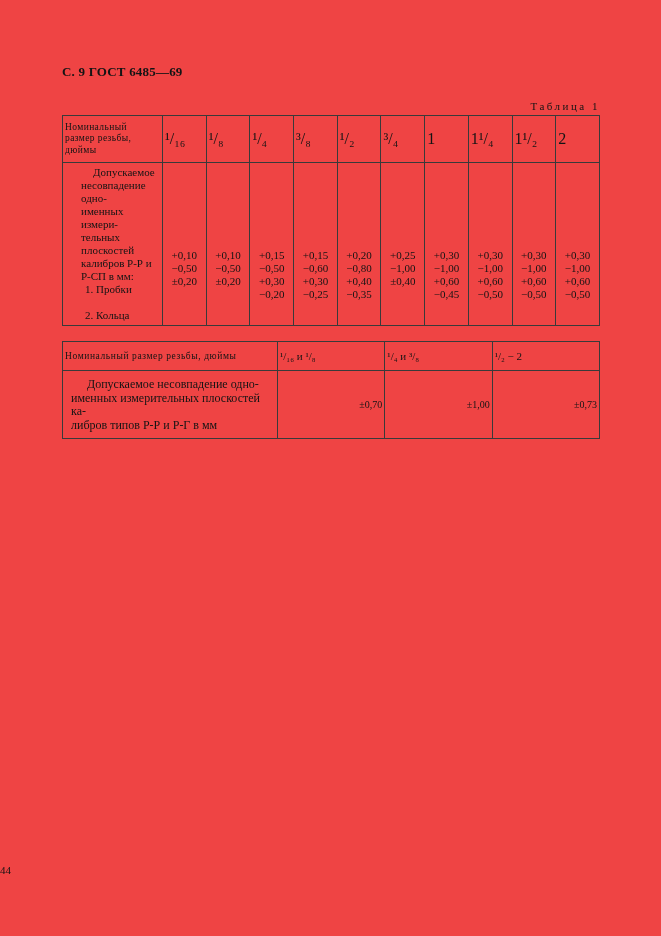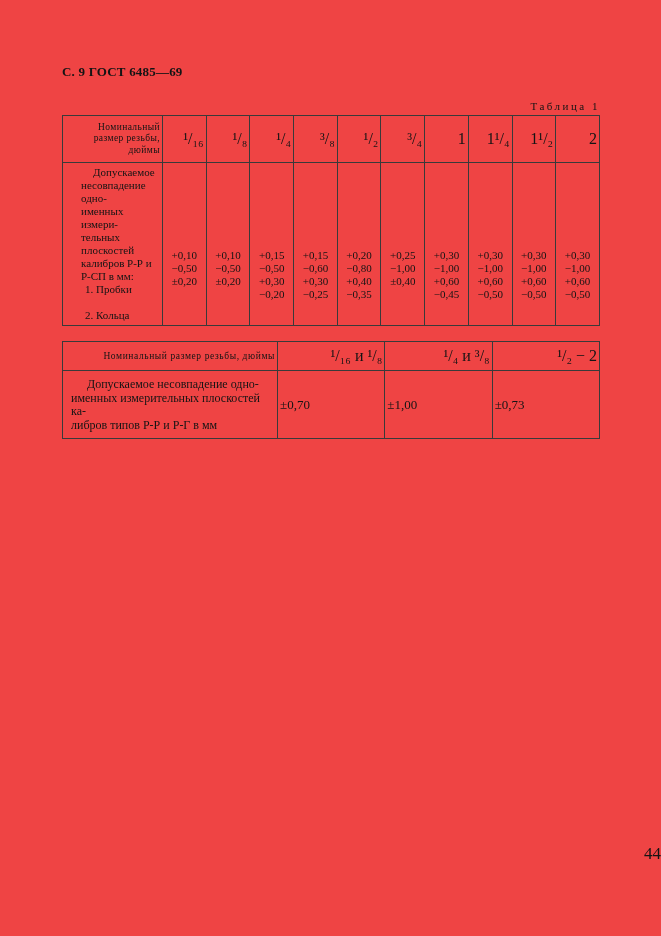--- a/index.html
+++ b/index.html
@@ -34,21 +34,21 @@
     width: 538px;
     table-layout: fixed;
     border-collapse: collapse;
   }
   th, td {
     border: 1px solid #3a3a3a;
     padding: 2px;
   }
   th {
     font-weight: normal;
-    text-align: right;
+    text-align: left;
     vertical-align: middle;
     margin-top: 13px;
   }
   
   .t1 th {
     height: 42px;
     font-size: 16px;
   }
   .t1 .size-header {
     font-size: 9.5px;
@@ -82,47 +82,47 @@
   }
   .t1 .val {
     white-space: pre-line;
   }
   
   .t2-wrap {
     margin-top: 15px;
   }
   .t2 th {
     height: 24px;
-    font-size: 16px;
+    font-size: 11px;
   }
   .t2 .t2-first-header {
     font-size: 9.5px;
     letter-spacing: 0.6px;
   }
   .t2 .desc-cell {
     vertical-align: top;
     font-size: 12px;
     line-height: 13.5px;
     white-space: pre-line;
     text-indent: 16px;
     padding: 7px 8px 6px 8px;
     height: 52px;
   }
   .t2 .value-cell {
-    text-align: left;
+    text-align: right;
     vertical-align: middle;
-    font-size: 13px;
+    font-size: 10px;
   }
   .page-number {
     position: absolute;
     left: 0;
     right: 0;
-    bottom: 72px;
-    text-align: right;
-    font-size: 17px;
+    bottom: 60px;
+    text-align: left;
+    font-size: 11px;
   }
 </style>
 </head>
 <body>
 
 <div class="page">
 
   <div class="doc-header">С. 9 ГОСТ 6485—69</div>
 
   <div class="table-caption">Таблица 1</div>

